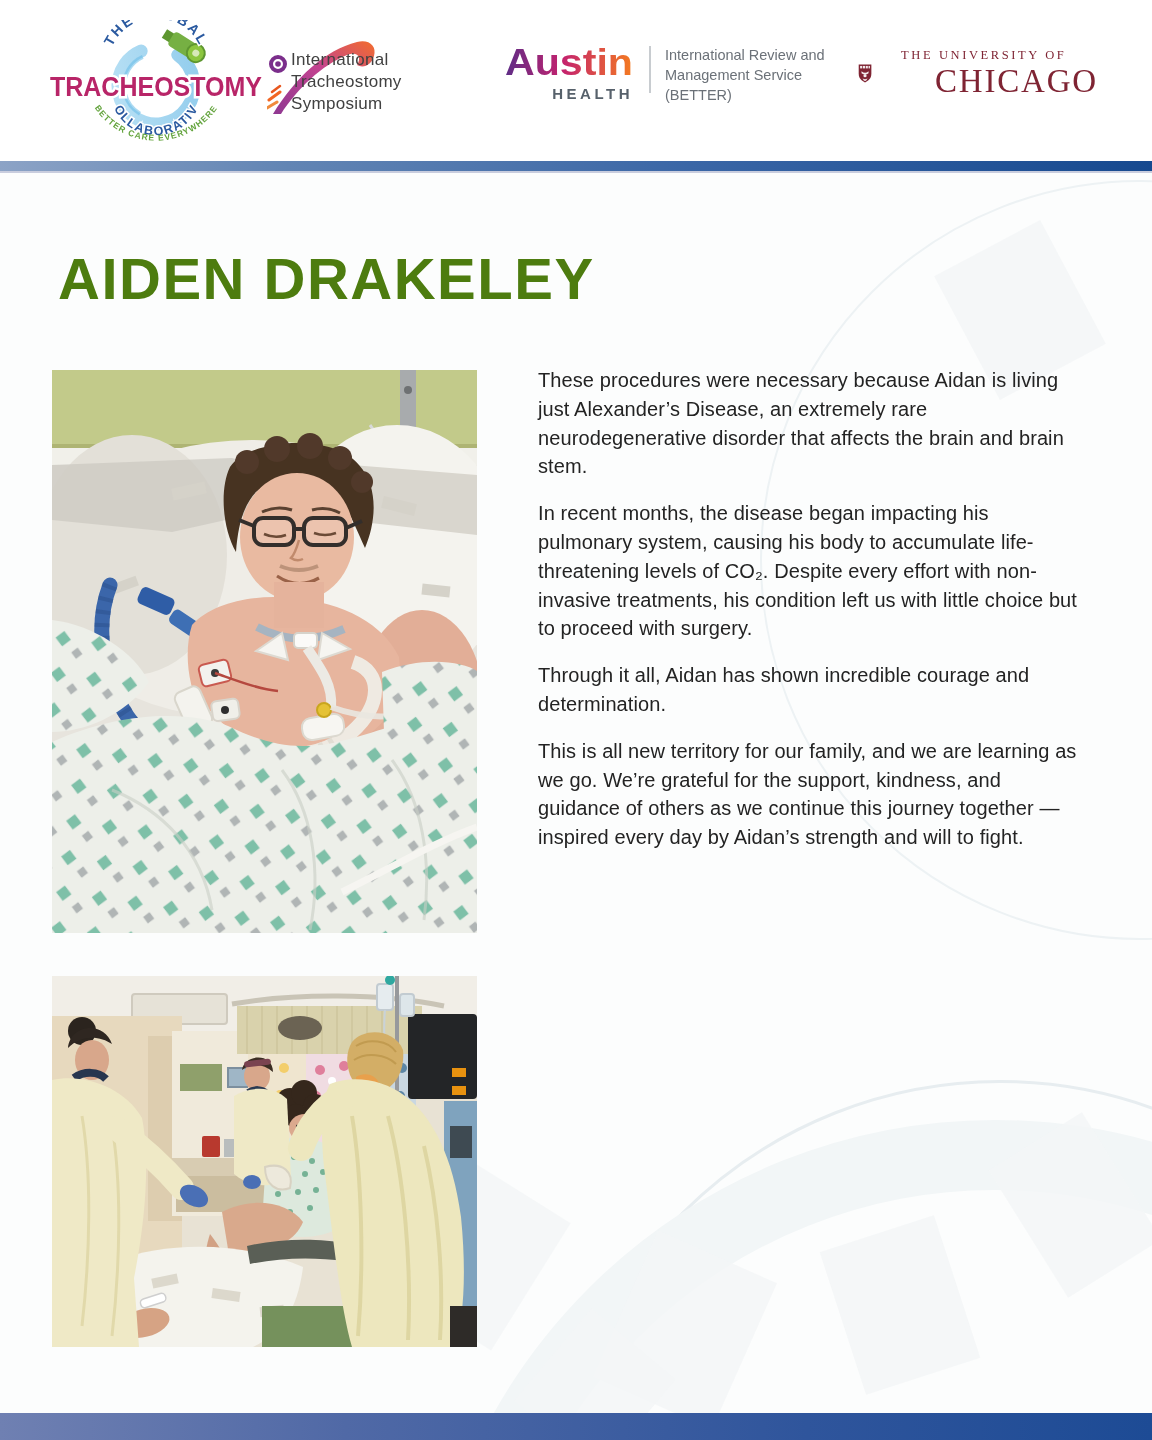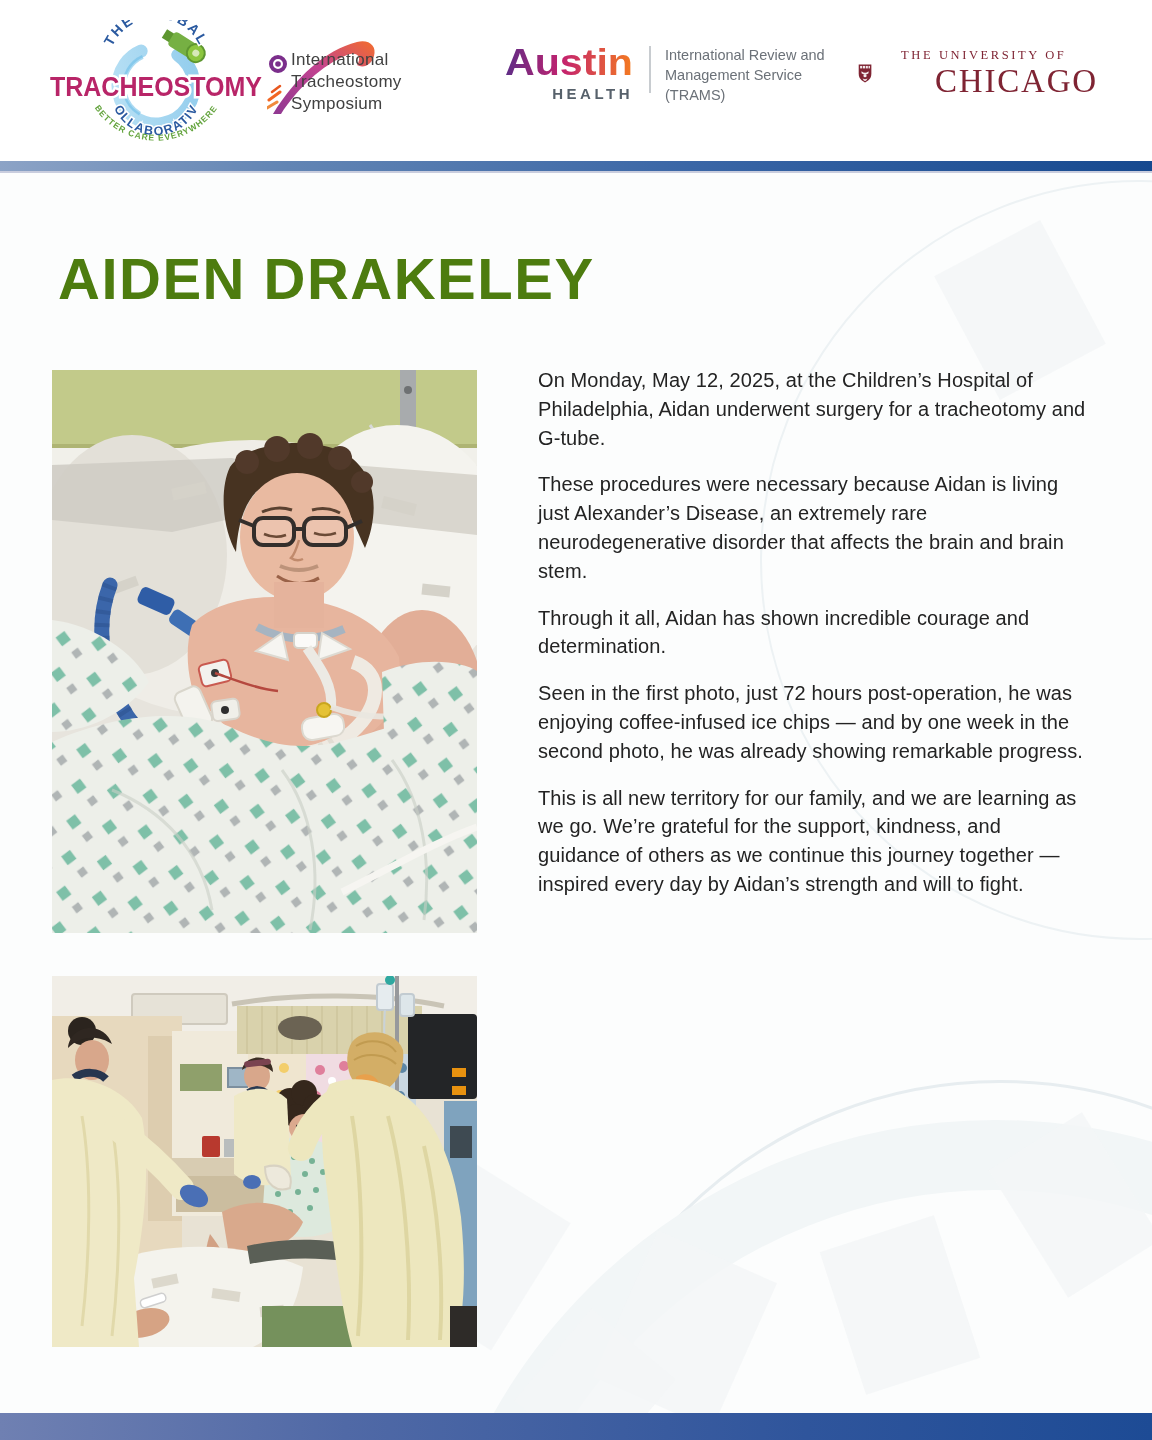--- a/index.html
+++ b/index.html
@@ -145,21 +145,21 @@
             </linearGradient>
           </defs>
           <text x="0" y="31" font-size="37" font-weight="800" fill="url(#austinGrad)" textLength="128" lengthAdjust="spacingAndGlyphs">Austin</text>
         </svg>
         <div class="austin-sub">HEALTH</div>
       </div>
       <div class="austin-divider"></div>
       <div class="austin-trams">
         <div>International Review and</div>
         <div>Management Service</div>
-        <div>(TRAMS)</div>
+        <div>(BETTER)</div>
       </div>
     </div>
 
     <div class="logo logo-uc">
       <svg width="40" height="53" viewBox="0 0 40 53">
         <path d="M2,1 h36 v26 c0,14 -9,20 -18,25 c-9,-5 -18,-11 -18,-25 Z" fill="#7F2433"></path>
         <g fill="#ffffff">
           <rect x="6" y="5" width="6" height="7" opacity=".9"></rect>
           <rect x="14" y="5" width="6" height="7" opacity=".9"></rect>
           <rect x="22" y="5" width="6" height="7" opacity=".9"></rect>
@@ -433,21 +433,20 @@
         <path d="M300,140 C 310,200 312,290 306,360"></path>
         <path d="M336,140 C 352,200 360,290 356,364"></path>
         <path d="M372,170 C 386,230 392,300 388,364"></path>
       </g>
       <path d="M292,120 C 270,132 256,152 249,172" stroke="#EDE7BE" stroke-width="26" stroke-linecap="round" fill="none"></path>
       <rect x="398" y="330" width="27" height="41" fill="#2E2B28"></rect>
     </svg>
   </figure>
 
   <div class="article-text">
-    <p>On Monday, May 12, 2025, at the Children’s Hospital of Philadelphia, Aidan underwent surgery for a tracheotomy and G-tube.</p>
     <p>These procedures were necessary because Aidan is living just Alexander’s Disease, an extremely rare neurodegenerative disorder that affects the brain and brain stem.</p>
+    <p>In recent months, the disease began impacting his pulmonary system, causing his body to accumulate life-threatening levels of CO₂. Despite every effort with non-invasive treatments, his condition left us with little choice but to proceed with surgery.</p>
     <p>Through it all, Aidan has shown incredible courage and determination.</p>
-    <p>Seen in the first photo, just 72 hours post-operation, he was enjoying coffee-infused ice chips — and by one week in the second photo, he was already showing remarkable progress.</p>
     <p>This is all new territory for our family, and we are learning as we go. We’re grateful for the support, kindness, and guidance of others as we continue this journey together — inspired every day by Aidan’s strength and will to fight.</p>
   </div>
 
   <footer class="bar bottom-bar"></footer>
 </div>
 
 </body></html>

